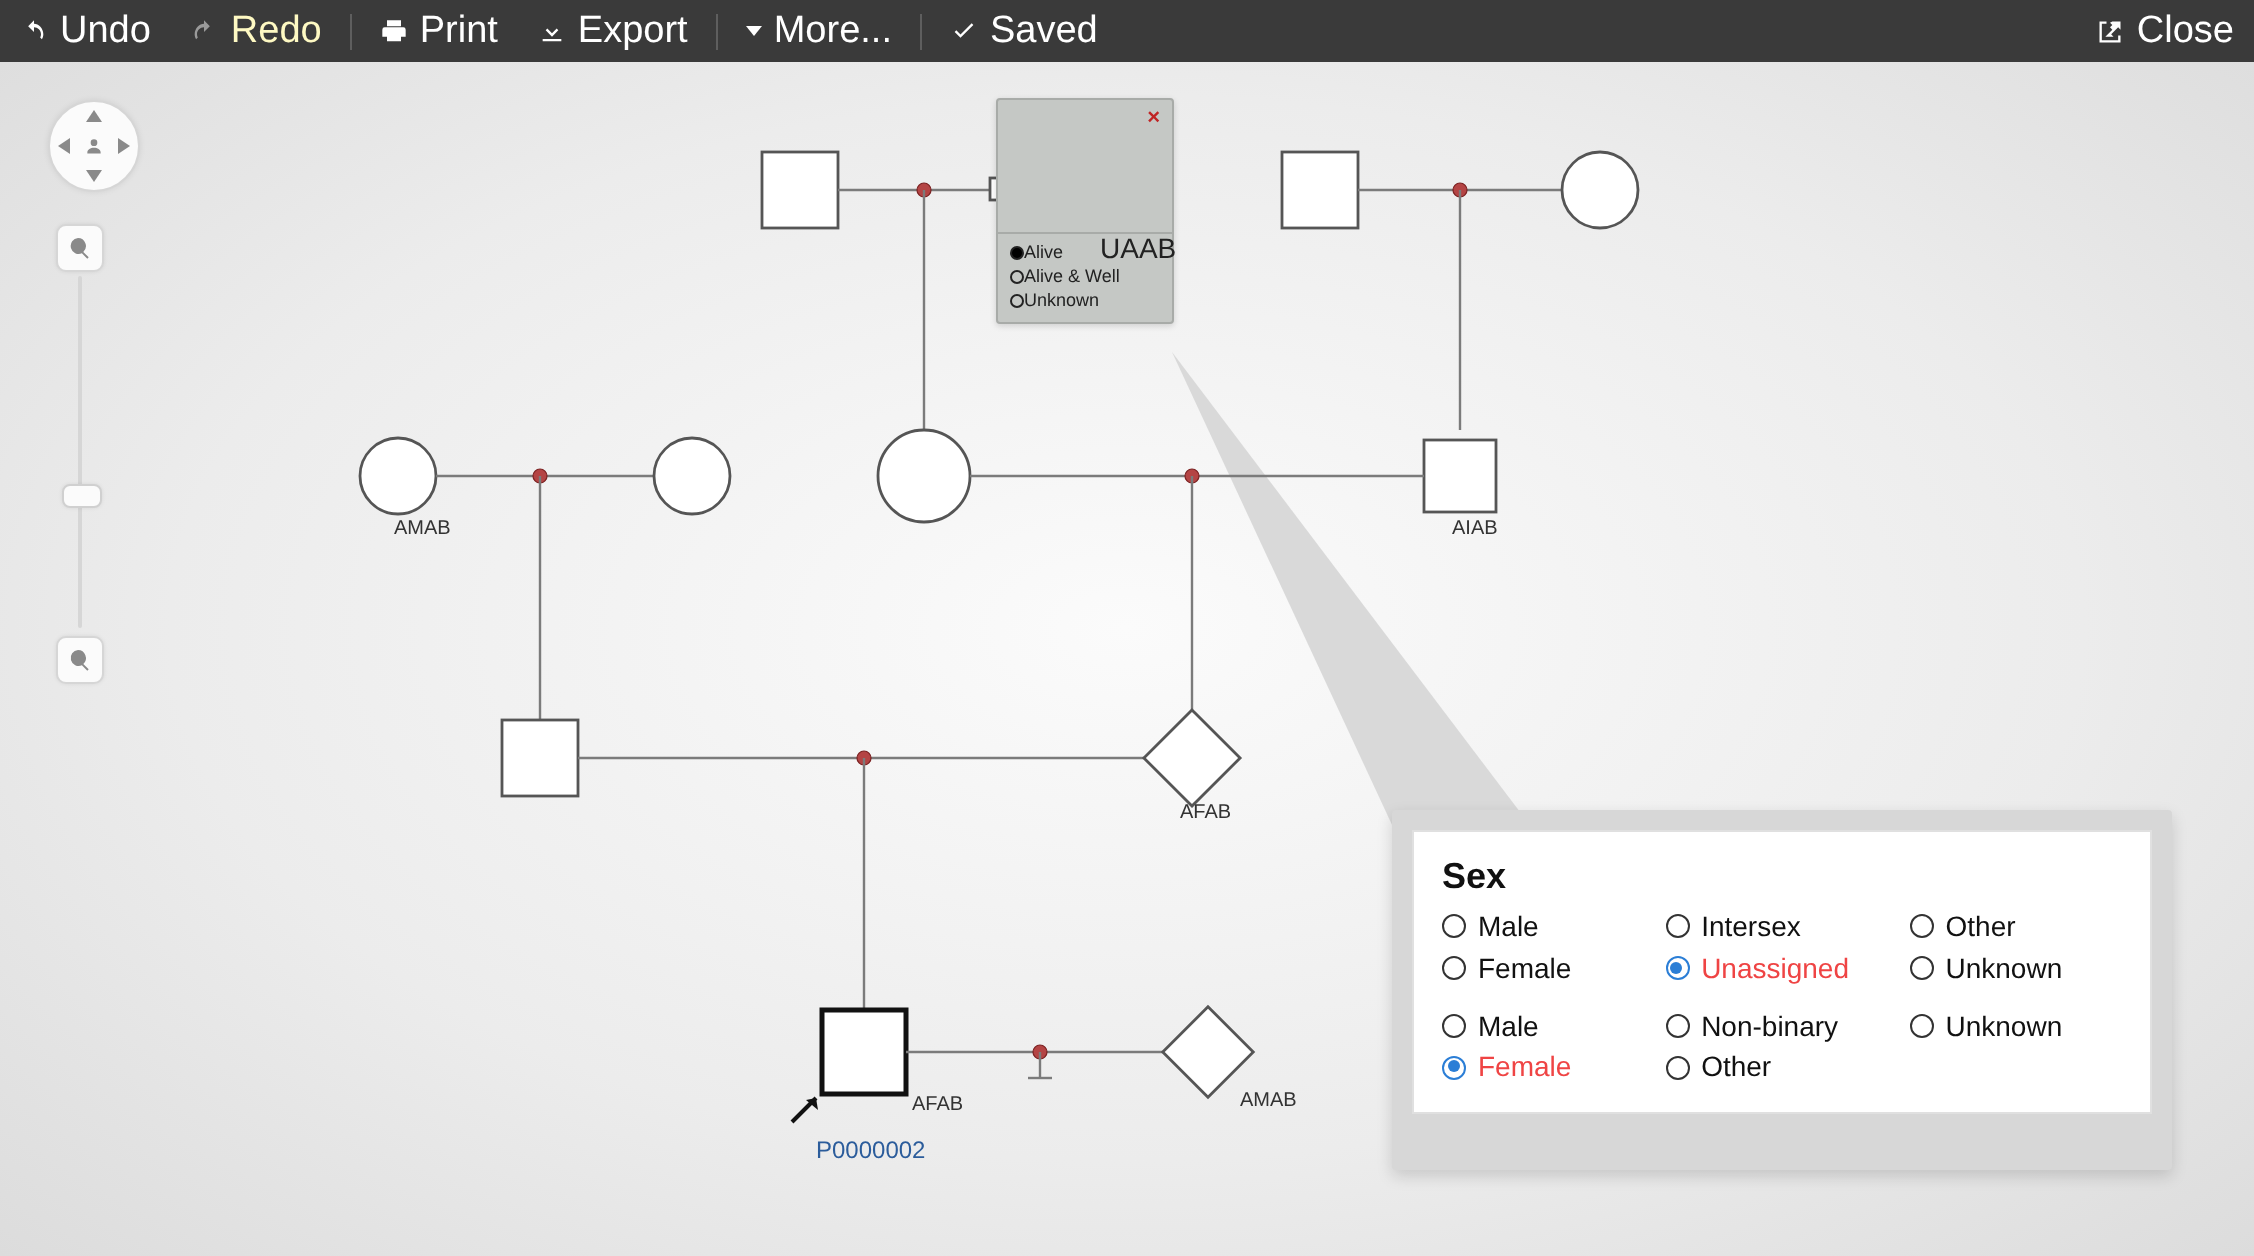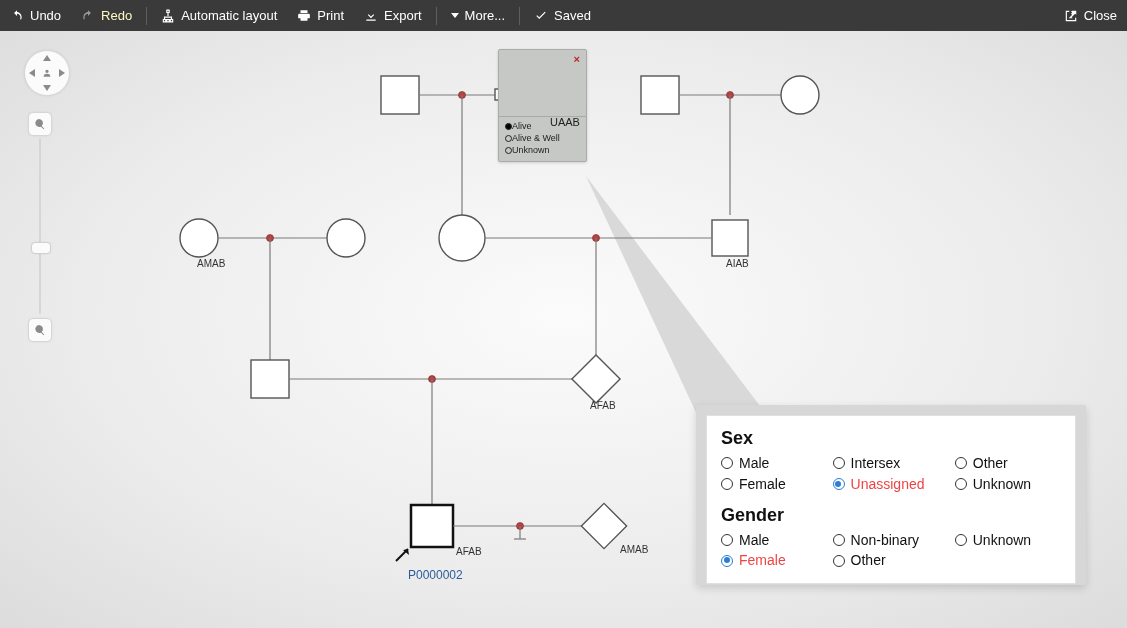--- a/index.html
+++ b/index.html
@@ -1,19 +1,19 @@
 <!DOCTYPE html>
 <html><head>
 <meta charset="utf-8">
 <style>
   html, body { margin:0; padding:0; width:1127px; height:628px; font-family: Arial, Helvetica, sans-serif; overflow:hidden; }
   body { background: radial-gradient(ellipse at center, #fbfbfb 0%, #ececec 60%, #dcdcdc 100%); }
 
   
-  .toolbar { position:absolute; top:0; left:0; right:0; height:31px; background:#3a3a3a; color:#fff; display:flex; align-items:center; font-size:13px; }
+  .toolbar { position:absolute; top:0; left:0; right:0; height:31px; background:#3a3a3a; color:#fff; display:flex; align-items:center; font-size:19px; }
   .toolbar .item { display:flex; align-items:center; padding:0 10px; height:100%; cursor:pointer; gap:6px; }
   .toolbar .item.disabled { color:#fef9c3; cursor:default; }
   .toolbar .sep { width:1px; height:18px; background:#5e5e5e; margin:0 4px; }
   .toolbar .spacer { flex:1; }
   .toolbar svg { width:14px; height:14px; fill:#fff; }
   .toolbar .item.disabled svg { fill:#9a9a9a; }
   .toolbar .caret { width:0; height:0; border-left:4px solid transparent; border-right:4px solid transparent; border-top:5px solid #fff; }
 
   
   .nav-pan { position:absolute; top:50px; left:24px; width:44px; height:44px; border-radius:50%; background:#fbfbfb; border:1px solid #d6d6d6; box-shadow:0 0 3px rgba(0,0,0,0.08); }
@@ -54,46 +54,40 @@
   .opt.sel .radio { border-color:#2b7ed6; }
   .opt.sel span.lab { color:#ef4444; }
 
   
   .node-popup { position:absolute; left:498px; top:49px; width:89px; background:#c5c8c5; border:1px solid #a8aba8; border-radius:2px; box-shadow:0 1px 3px rgba(0,0,0,0.15); padding:48px 6px 6px 6px; font-size:9px; color:#222; box-sizing:border-box; z-index:1; }
   .node-popup .close { position:absolute; top:4px; right:6px; color:#c02525; font-weight:bold; font-size:11px; cursor:pointer; line-height:1; }
   .node-popup .mini-opt { display:flex; align-items:center; gap:0; margin-top:2px; }
   .node-popup .rdot { width:7px; height:7px; border-radius:50%; border:1px solid #222; box-sizing:border-box; }
   .node-popup .rdot.sel { background:#000; }
 
-  .popup-label { position:absolute; font-size:11px; color:#222; z-index:2; }
+  .popup-label { position:absolute; font-size:14px; color:#222; z-index:2; }
 
 </style>
 </head>
 <body>
 
 <div class="toolbar">
   <div class="item">
     <svg viewBox="0 0 24 24">
         <path d="M12 5V2L7 7l5 5V8c3.3 0 6 2.7 6 6 0 1-.3 2-.7 2.8l1.5 1.5C19.5 17 20 15.6 20 14c0-5-4-9-8-9z"></path>
       </svg>
     <span>Undo</span>
   </div>
   <div class="item disabled">
     <svg viewBox="0 0 24 24">
         <path d="M12 5V2l5 5-5 5V8c-3.3 0-6 2.7-6 6 0 1 .3 2 .7 2.8l-1.5 1.5C4.5 17 4 15.6 4 14c0-5 4-9 8-9z"></path>
       </svg>
     <span>Redo</span>
   </div>
   <div class="sep"></div>
-  <div class="item">
-    <svg viewBox="0 0 24 24">
-        <path d="M10 2h4v4h-4zM4 18h4v4H4zm6 0h4v4h-4zm6 0h4v4h-4zM12 6v6M6 18v-4h12v4" stroke="#fff" stroke-width="2" fill="none"></path>
-      </svg>
-    <span>Automatic layout</span>
-  </div>
   <div class="item">
     <svg viewBox="0 0 24 24">
         <path d="M6 2h12v5H6zM4 8h16a2 2 0 012 2v6h-4v4H6v-4H2v-6a2 2 0 012-2zm4 8h8v4H8z"></path>
       </svg>
     <span>Print</span>
   </div>
   <div class="item">
     <svg viewBox="0 0 24 24">
         <path d="M12 3v10l4-4 1.4 1.4L12 16 6.6 10.4 8 9l4 4V3zM4 18h16v2H4z"></path>
       </svg>
@@ -254,21 +248,20 @@
           <span class="radio sel"></span>
           <span class="lab">Unassigned</span>
         </div>
       <div class="opt">
           <span class="radio"></span>
           <span class="lab">Unknown</span>
         </div>
     </div>
   </div>
   <div class="rowset" style="margin-bottom:0;">
-    <h4>Gender</h4>
     <div class="grid3">
       <div class="opt">
           <span class="radio"></span>
           <span class="lab">Male</span>
         </div>
       <div class="opt">
           <span class="radio"></span>
           <span class="lab">Non-binary</span>
         </div>
       <div class="opt">

